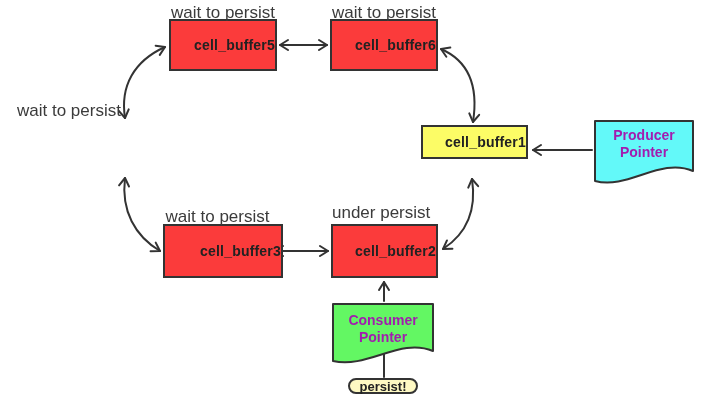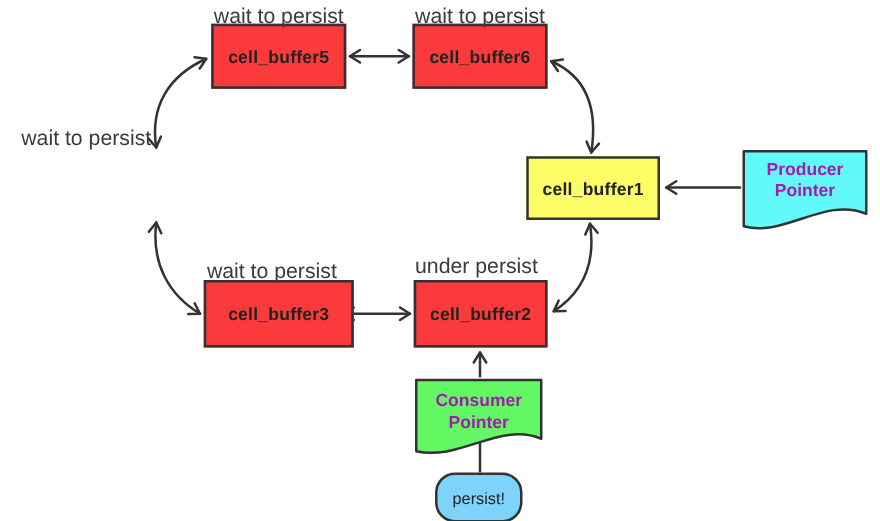--- a/index.html
+++ b/index.html
@@ -4,38 +4,38 @@
 <style>
   html,body{margin:0;padding:0;background:#fff;}
   .canvas{
     position:relative;width:704px;height:417px;background:#fff;overflow:hidden;
     font-family:"Liberation Sans","DejaVu Sans",sans-serif;
   }
   .edges{position:absolute;left:0;top:0;width:704px;height:417px;}
   .edge{stroke:#333;stroke-width:2;fill:none;stroke-linecap:round;}
   .node{
     position:absolute;box-sizing:border-box;border:2px solid #333;
-    display:flex;align-items:center;justify-content:center;
+    display:flex;align-items:center;justify-content:flex-end;
     font-weight:bold;font-size:14px;color:#222;letter-spacing:0.2px;
   }
   .node.red{background:#fb3b3b;}
   .node.yellow{background:#fcfc66;}
   .caption{
     position:absolute;font-size:17px;color:#3b3b3b;white-space:nowrap;
   }
   .caption.centered{text-align:center;white-space:normal;}
   .ptr-label{
     position:absolute;text-align:center;font-weight:bold;font-size:14px;
     color:#a21caf;line-height:17px;
   }
   .persist{
-    position:absolute;left:348px;top:378px;width:70px;height:40px;
-    box-sizing:border-box;border:2px solid #333;border-radius:16px;background:#7dd3fc;
+    position:absolute;left:348px;top:378px;width:70px;height:16px;
+    box-sizing:border-box;border:2px solid #333;border-radius:16px;background:#fef9c3;
     display:flex;align-items:center;justify-content:center;
-    font-weight:normal;font-size:13px;color:#222;
+    font-weight:bold;font-size:13px;color:#222;
   }
 </style>
 </head>
 <body>
 
 <div class="canvas">
 
   <svg class="edges" viewBox="0 0 704 417">
     <defs>
       <marker id="ah" viewBox="0 0 14 14" refX="11" refY="7" markerWidth="14" markerHeight="14" markerUnits="userSpaceOnUse" orient="auto-start-reverse">
@@ -51,21 +51,21 @@
     <path class="edge" d="M 125,118 C 120,86 134,61 165,47" marker-start="url(#ah)" marker-end="url(#ah)"></path>
 
     <path class="edge" d="M 592,150 L 533,150" marker-end="url(#ah)"></path>
     <path class="edge" d="M 384,301 L 384,282" marker-end="url(#ah)"></path>
     <path class="edge" d="M 384,377 L 384,354"></path>
 
     <path d="M 595,121 L 693,121 L 693,171 C 660,157 628,190 595,181 Z" fill="#63f9f9" stroke="#333" stroke-width="2" stroke-linejoin="round"></path>
     <path d="M 333,304 L 433,304 L 433,351 C 400,337 368,369 333,361 Z" fill="#63f763" stroke="#333" stroke-width="2" stroke-linejoin="round"></path>
   </svg>
 
-  <div class="node yellow" style="left:421px;top:125px;width:107px;height:51px;">
+  <div class="node yellow" style="left:421px;top:125px;width:107px;height:34px;">
     <span>cell_buffer1</span>
   </div>
   <div class="node red" style="left:331px;top:224px;width:107px;height:54px;">
     <span>cell_buffer2</span>
   </div>
   <div class="node red" style="left:163px;top:224px;width:120px;height:54px;">
     <span>cell_buffer3</span>
   </div>
   <div class="node red" style="left:169px;top:19px;width:108px;height:52px;">
     <span>cell_buffer5</span>

